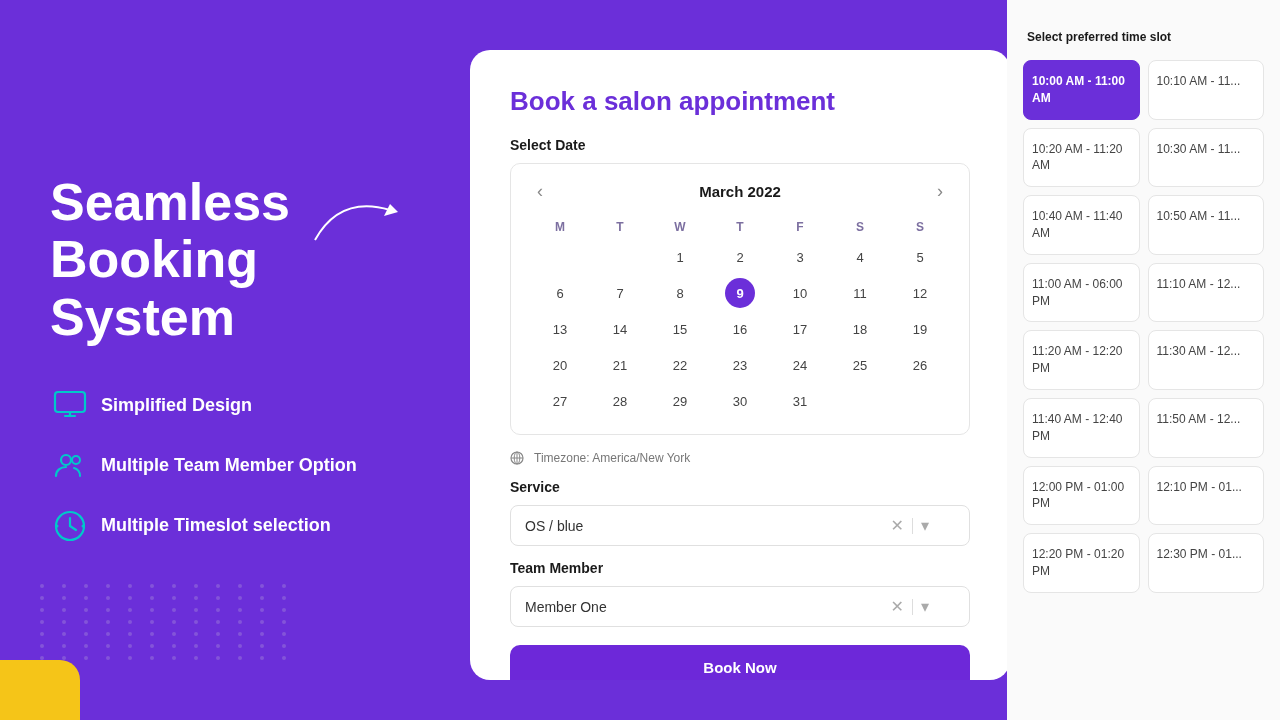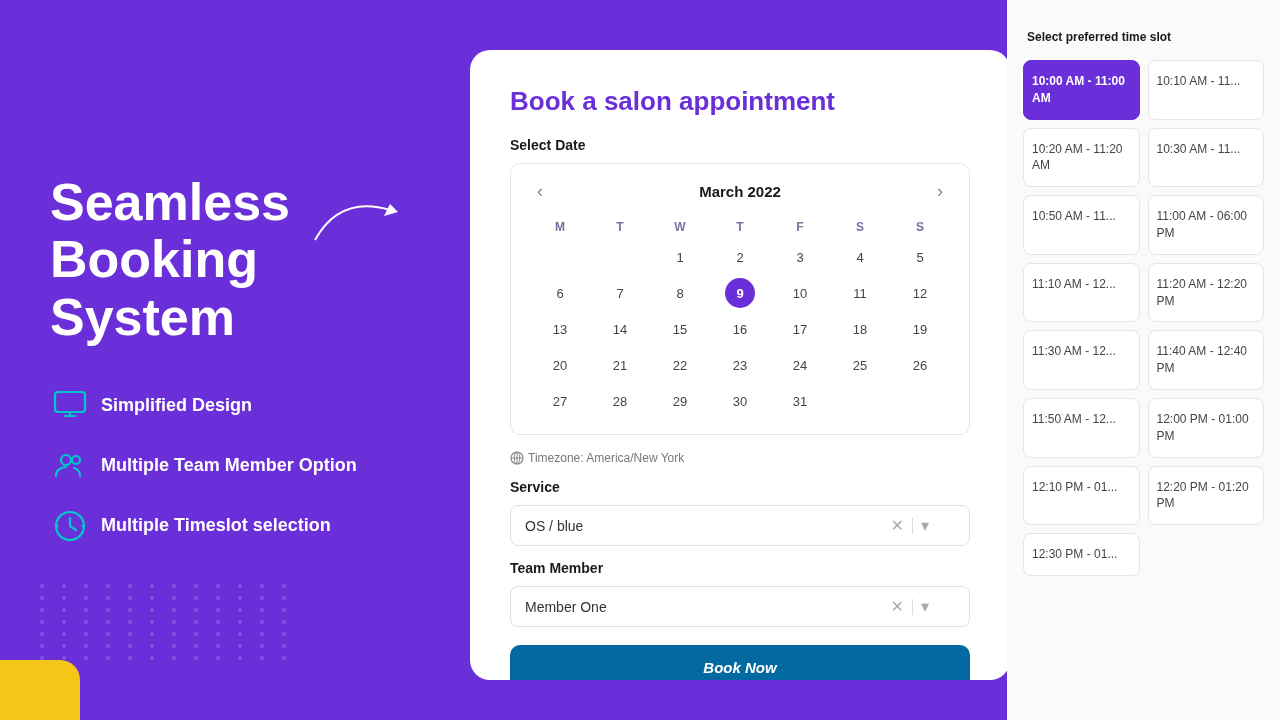--- a/index.html
+++ b/index.html
@@ -232,21 +232,21 @@
       font-weight: 700;
       border-radius: 50%;
     }
 
     .cal-day.empty { cursor: default; }
 
     
     .timezone-row {
       display: flex;
       align-items: center;
-      gap: 4px;
+      gap: 10px;
       font-size: 12px;
       color: #777;
       margin-bottom: 14px;
     }
 
     
     .form-group { margin-bottom: 14px; }
 
     .select-wrapper {
       position: relative;
@@ -275,29 +275,28 @@
     .select-divider {
       width: 1px;
       height: 16px;
       background: #ddd;
     }
 
     
     .book-btn {
       width: 100%;
       padding: 14px;
-      background: #0369a1;
+      background: #6d28d9;
       color: #fff;
       border: none;
       border-radius: 10px;
       font-size: 15px;
       font-weight: 600;
       cursor: pointer;
       margin-top: 4px;
-      font-style: italic;
     }
 
     
     .time-panel {
       position: absolute;
       left: 1007px;
       top: 0;
       width: 273px;
       height: 720px;
       background: #fafafa;
@@ -591,20 +590,21 @@
   <button class="book-btn">Book Now</button>
 </div>
 
 <div class="time-panel">
   <div class="time-panel-title">Select preferred time slot</div>
   <div class="time-slots-grid" id="time-slots-grid">
       <div class="time-slot active">10:00 AM - 11:00 AM</div>
       <div class="time-slot">10:10 AM - 11...</div>
       <div class="time-slot">10:20 AM - 11:20 AM</div>
       <div class="time-slot">10:30 AM - 11...</div>
+      <div class="time-slot">10:40 AM - 11:40 AM</div>
       <div class="time-slot">10:50 AM - 11...</div>
       <div class="time-slot">11:00 AM - 06:00 PM</div>
       <div class="time-slot">11:10 AM - 12...</div>
       <div class="time-slot">11:20 AM - 12:20 PM</div>
       <div class="time-slot">11:30 AM - 12...</div>
       <div class="time-slot">11:40 AM - 12:40 PM</div>
       <div class="time-slot">11:50 AM - 12...</div>
       <div class="time-slot">12:00 PM - 01:00 PM</div>
       <div class="time-slot">12:10 PM - 01...</div>
       <div class="time-slot">12:20 PM - 01:20 PM</div>

